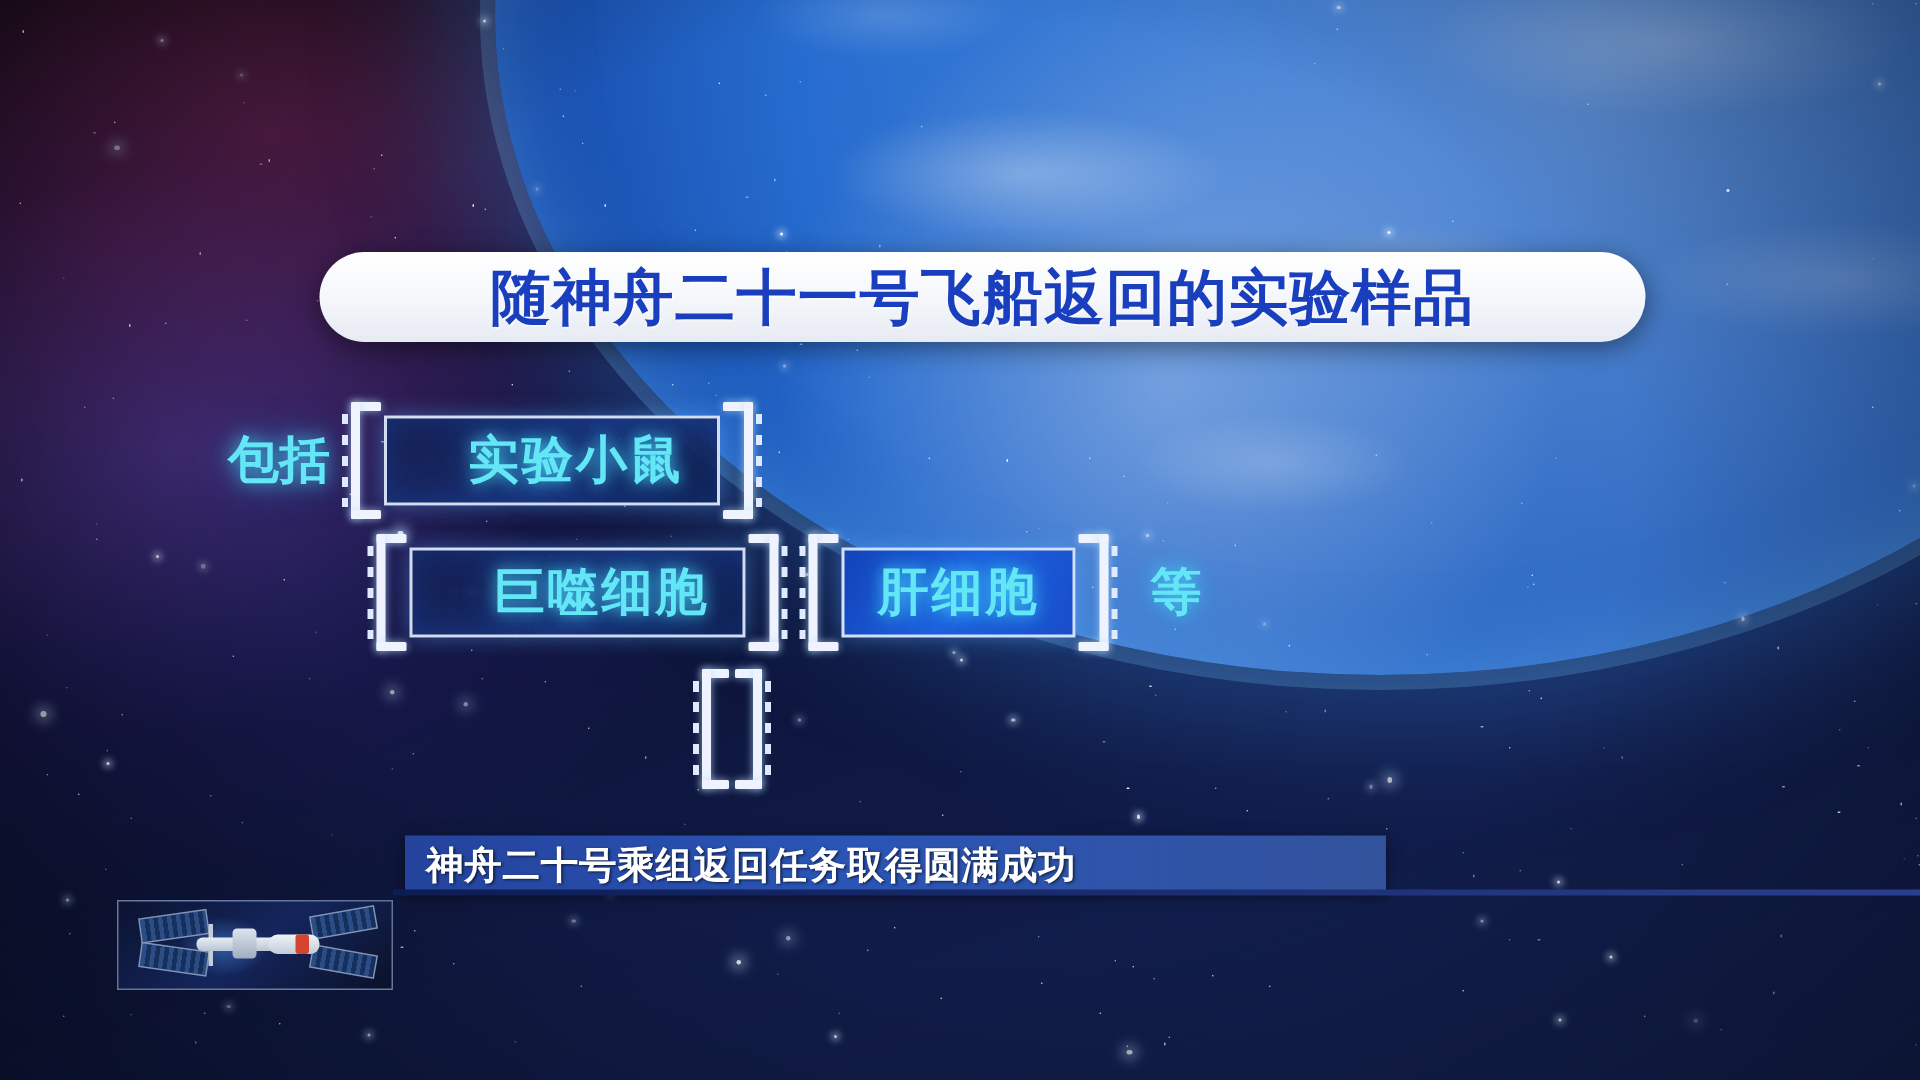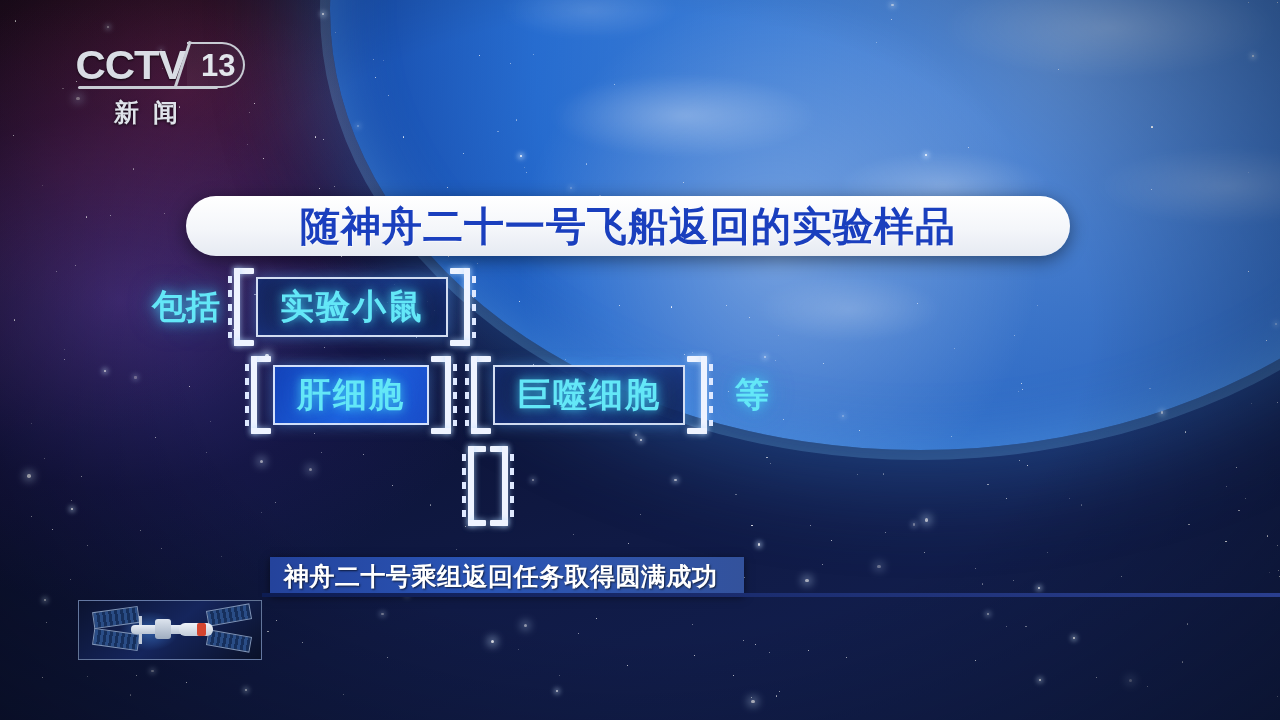--- a/index.html
+++ b/index.html
@@ -81,25 +81,25 @@
   }
   .logo-underline{width:140px;height:3px;background:#c8ccd4;margin-top:-2px;border-radius:2px;}
   .logo-sub{
     margin-top:7px;text-align:center;width:150px;
     font-size:25px;font-weight:bold;letter-spacing:14px;color:#dfe3ea;
     text-shadow:0 1px 3px rgba(0,0,0,.8);
   }
 
   
   .title-pill{
-    position:absolute;left:186px;top:168px;width:884px;height:60px;
+    position:absolute;left:213px;top:168px;width:884px;height:60px;
     border-radius:30px;
     background:linear-gradient(180deg,#ffffff 0%,#f4f6fa 55%,#e6eaf2 100%);
     box-shadow:0 4px 18px rgba(0,0,0,.45);
-    display:flex;align-items:center;justify-content:center;margin-top:28px;
+    display:flex;align-items:center;justify-content:center;
   }
   .title-pill span{
     font-size:40px;font-weight:bold;color:#1a3fbe;letter-spacing:1px;
     font-family:"DejaVu Sans","Liberation Sans",sans-serif;
     text-shadow:1px 1px 0 rgba(255,255,255,.6);
   }
 
   
   .row{position:absolute;display:flex;align-items:center;}
   #row1{left:152px;top:268px;}
@@ -127,20 +127,21 @@
   .brk-r .dash{right:0px;top:8px;height:62px;}
 
   .chip-box{
     height:56px;display:flex;align-items:center;justify-content:center;
     border:2px solid rgba(228,238,255,.92);
     box-shadow:0 0 14px rgba(90,170,255,.45), inset 0 0 22px rgba(30,90,200,.35);
     margin:0 2px;
   }
   .chip-box.dark{
     background:linear-gradient(135deg,rgba(18,30,78,.88) 0%,rgba(26,48,118,.85) 55%,rgba(14,26,70,.9) 100%);
+    padding-left:32px;
   }
   .chip-box.bright{
     background:linear-gradient(120deg,#1340b8 0%,#1f62e2 50%,#1a4ccb 100%);
   }
   .chip-box span{
     font-size:34px;font-weight:bold;color:#63e7f7;letter-spacing:2px;
     text-shadow:0 0 10px rgba(70,210,245,.9),0 0 22px rgba(40,160,230,.55);
     font-family:"DejaVu Sans","Liberation Sans",sans-serif;
     padding:0 22px;white-space:nowrap;
   }
@@ -159,21 +160,21 @@
   }
   .sum-box span{
     font-size:34px;font-weight:bold;color:#ffc222;letter-spacing:1px;
     padding:0 16px;white-space:nowrap;
     font-family:"DejaVu Sans","Liberation Sans",sans-serif;
     text-shadow:2px 2px 0 rgba(120,60,0,.55),0 0 12px rgba(255,180,30,.5);
   }
 
   
   .lt-sub{
-    position:absolute;left:270px;top:557px;width:474px;height:38px;
+    position:absolute;left:270px;top:557px;width:654px;height:38px;
     background:linear-gradient(90deg,#24439c 0%,#2a55b6 45%,#33529c 100%);
     display:flex;align-items:center;
     box-shadow:0 2px 8px rgba(0,0,0,.5);
   }
   .lt-sub span{
     font-size:25px;font-weight:bold;color:#ffffff;letter-spacing:.5px;padding-left:14px;
     font-family:"DejaVu Sans","Liberation Sans",sans-serif;
     text-shadow:1px 1px 2px rgba(0,0,0,.65);
   }
   .lt-main{
@@ -494,32 +495,20 @@
       <div class="st" style="left: 1266.2px; top: 340.3px; width: 1.2px; height: 1.2px; opacity: 0.82;"></div>
       <div class="st" style="left: 129.5px; top: 694.4px; width: 1.2px; height: 1.2px; opacity: 0.43;"></div>
       <div class="st" style="left: 400.7px; top: 295.3px; width: 1.2px; height: 1.2px; opacity: 0.45;"></div>
       <div class="st" style="left: 45.9px; top: 622.3px; width: 1.2px; height: 1.2px; opacity: 0.68;"></div>
       <div class="st" style="left: 384.3px; top: 358.9px; width: 1.2px; height: 1.2px; opacity: 0.35;"></div>
       <div class="st" style="left: 447px; top: 186.7px; width: 1.2px; height: 1.2px; opacity: 0.88;"></div>
       <div class="st" style="left: 63.8px; top: 358.5px; width: 1.2px; height: 1.2px; opacity: 0.67;"></div>
     </div>
   <div class="vignette"></div>
 
-  <div class="logo">
-    <div class="logo-row">
-      <div class="logo-cctv">CCTV</div>
-      <div class="logo-13wrap">
-        <div class="slash"></div>
-        <div class="pill"></div>
-        <div class="logo-13">13</div>
-      </div>
-    </div>
-    <div class="logo-underline"></div>
-    <div class="logo-sub">新闻</div>
-  </div>
 
   <div class="title-pill">
     <span>随神舟二十一号飞船返回的实验样品</span>
   </div>
 
   <div class="row" id="row1">
     <div class="side-label label-left">包括</div>
 
     <div class="chip">
       <div class="brk brk-l">
@@ -543,40 +532,40 @@
   </div>
 
   <div class="row" id="row2">
     <div class="chip">
       <div class="brk brk-l">
           <div class="arm t"></div>
           <div class="bar"></div>
           <div class="arm b"></div>
           <div class="dash"></div>
         </div>
-      <div class="chip-box bright">
-          <span>肝细胞</span>
+      <div class="chip-box dark">
+          <span>巨噬细胞</span>
         </div>
       <div class="brk brk-r">
           <div class="arm t"></div>
           <div class="bar"></div>
           <div class="arm b"></div>
           <div class="dash"></div>
         </div>
     </div>
 
     <div class="chip">
       <div class="brk brk-l">
           <div class="arm t"></div>
           <div class="bar"></div>
           <div class="arm b"></div>
           <div class="dash"></div>
         </div>
-      <div class="chip-box dark">
-          <span>巨噬细胞</span>
+      <div class="chip-box bright">
+          <span>肝细胞</span>
         </div>
       <div class="brk brk-r">
           <div class="arm t"></div>
           <div class="bar"></div>
           <div class="arm b"></div>
           <div class="dash"></div>
         </div>
     </div>
 
     <div class="side-label label-right">等</div>

